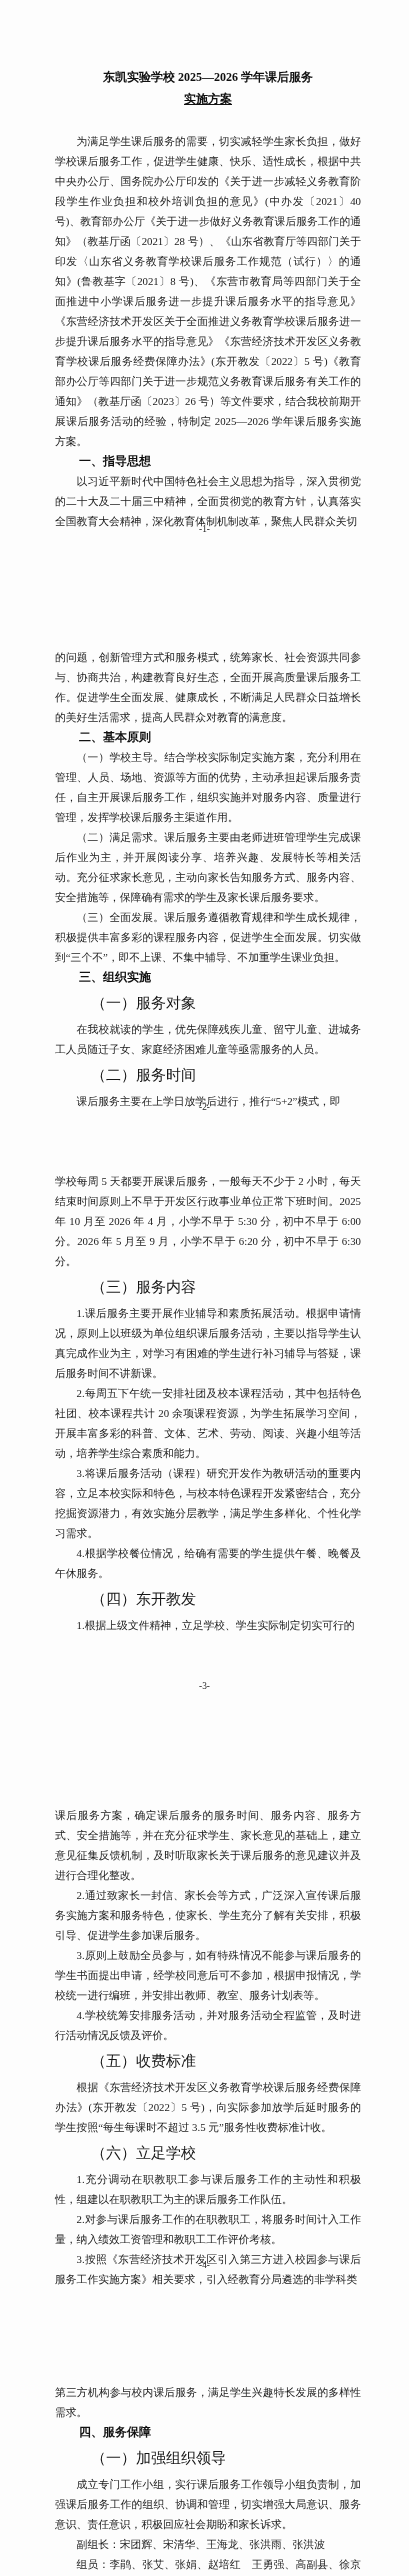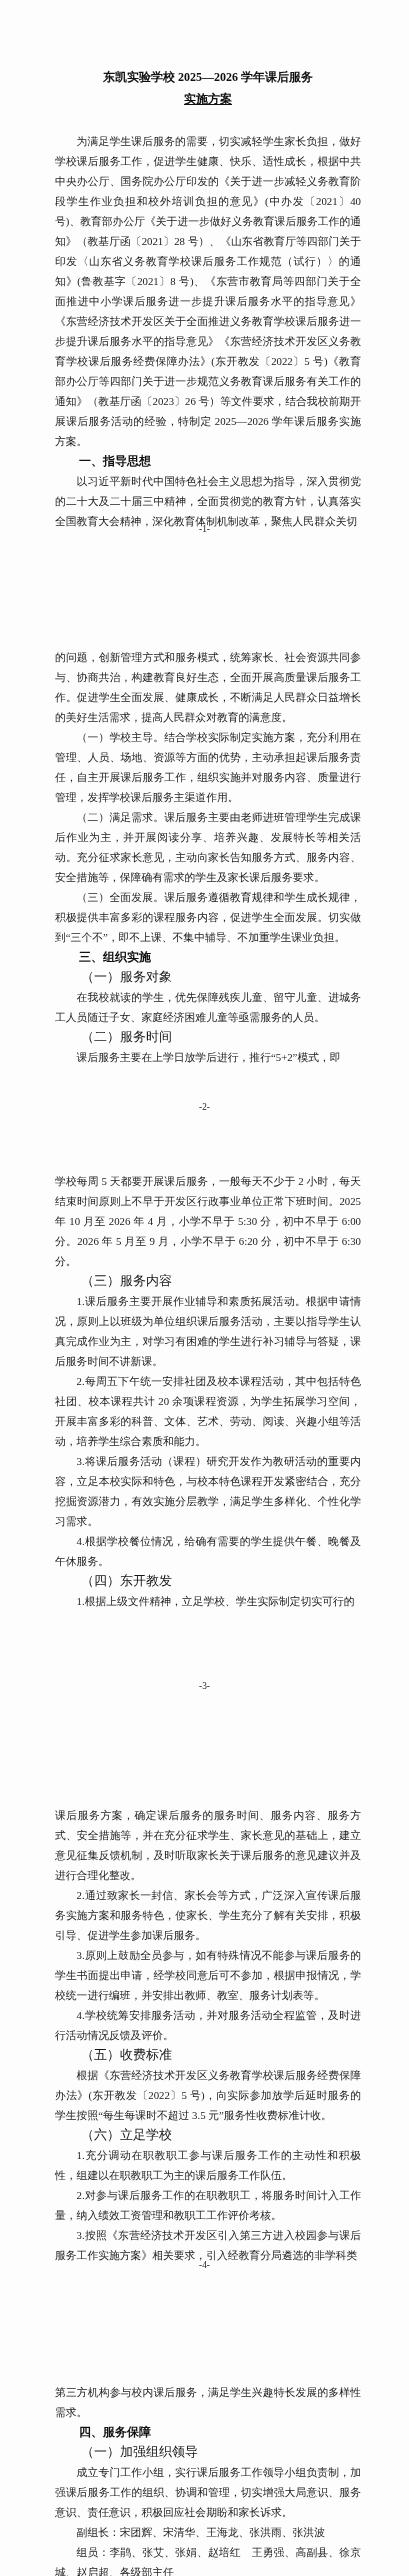--- a/index.html
+++ b/index.html
@@ -3,40 +3,41 @@
 <meta charset="utf-8">
 <style>
   html,body{margin:0;padding:0;}
   body{width:409px;height:4045px;position:relative;background:#fdfdfd;font-family:"Liberation Serif",serif;color:#1a1a1a;overflow:hidden;}
   .page{position:absolute;left:55px;width:306px;font-size:10.8px;line-height:20px;text-align:justify;}
   .p1{top:67px;} .p2{top:647px;} .p3{top:1171px;} .p4{top:1805px;}
   .p5{top:2382px;}
   .title{margin:0;text-align:center;font-size:12px;line-height:21.6px;font-weight:bold;font-family:"Liberation Serif",serif;color:#111;}
   .title2{margin-bottom:20.6px;text-decoration:underline;}
   .h-main{margin:0;font-size:12px;line-height:20px;font-weight:bold;font-family:Liberation Sans, sans-serif;text-indent:2em;color:#111;}
-  .h-sub{margin:0;font-size:13px;line-height:20px;font-weight:normal;text-indent:2em;color:#161616;}
+  .h-sub{margin:6px;font-size:15px;line-height:20px;font-weight:normal;text-indent:2em;color:#161616;}
   .para{margin:0;text-indent:2em;}
   .para.noindent{text-indent:0;}
   .pagenum{position:absolute;left:0;width:409px;text-align:center;font-size:9.3px;line-height:12.4px;color:#222;}
   .pn1{top:523px;} .pn2{top:1101px;} .pn3{top:1680px;} .pn4{top:2259px;}
 </style>
 </head>
 <body>
 
 <div id="pages">
     <section class="page p1">
       <h1 class="title">东凯实验学校 2025—2026 学年课后服务</h1>
       <h1 class="title title2">实施方案</h1>
       <p class="para"><span>为满足学生课后服务的需要，切实减轻学生家长负担，做好学校课后服务工作，促进学生健康、快乐、适性成长，根据中共中央办公厅、国务院办公厅印发的《关于进一步减轻义务教育阶段学生作业负担和校外培训负担的意见》(中办发〔2021〕40 号)、教育部办公厅《关于进一步做好义务教育课后服务工作的通知》（教基厅函〔2021〕28 号）、《山东省教育厅等四部门关于印发〈山东省义务教育学校课后服务工作规范（试行）〉的通知》(鲁教基字〔2021〕8 号)、《东营市教育局等四部门关于全面推进中小学课后服务进一步提升课后服务水平的指导意见》《东营经济技术开发区关于全面推进义务教育学校课后服务进一步提升课后服务水平的指导意见》《东营经济技术开发区义务教育学校课后服务经费保障办法》(东开教发〔2022〕5 号)《教育部办公厅等四部门关于进一步规范义务教育课后服务有关工作的通知》（教基厅函〔2023〕26 号）等文件要求，结合我校前期开展课后服务活动的经验，特制定 2025—2026 学年课后服务实施方案。</span></p>
       <h2 class="h-main">一、指导思想</h2>
       <p class="para"><span>以习近平新时代中国特色社会主义思想为指导，深入贯彻党的二十大及二十届三中精神，全面贯彻党的教育方针，认真落实全国教育大会精神，深化教育体制机制改革，聚焦人民群众关切</span></p>
     </section>
     <div class="pagenum pn1">-1-</div>
     <section class="page p2">
       <p class="para noindent"><span>的问题，创新管理方式和服务模式，统筹家长、社会资源共同参与、协商共治，构建教育良好生态，全面开展高质量课后服务工作。促进学生全面发展、健康成长，不断满足人民群众日益增长的美好生活需求，提高人民群众对教育的满意度。</span></p>
+      <h2 class="h-main">二、基本原则</h2>
       <p class="para"><span>（一）学校主导。结合学校实际制定实施方案，充分利用在管理、人员、场地、资源等方面的优势，主动承担起课后服务责任，自主开展课后服务工作，组织实施并对服务内容、质量进行管理，发挥学校课后服务主渠道作用。</span></p>
       <p class="para"><span>（二）满足需求。课后服务主要由老师进班管理学生完成课后作业为主，并开展阅读分享、培养兴趣、发展特长等相关活动。充分征求家长意见，主动向家长告知服务方式、服务内容、安全措施等，保障确有需求的学生及家长课后服务要求。</span></p>
       <p class="para"><span>（三）全面发展。课后服务遵循教育规律和学生成长规律，积极提供丰富多彩的课程服务内容，促进学生全面发展。切实做到“三个不”，即不上课、不集中辅导、不加重学生课业负担。</span></p>
       <h2 class="h-main">三、组织实施</h2>
       <h3 class="h-sub">（一）服务对象</h3>
       <p class="para"><span>在我校就读的学生，优先保障残疾儿童、留守儿童、进城务工人员随迁子女、家庭经济困难儿童等亟需服务的人员。</span></p>
       <h3 class="h-sub">（二）服务时间</h3>
       <p class="para"><span>课后服务主要在上学日放学后进行，推行“5+2”模式，即</span></p>
     </section>
     <div class="pagenum pn2">-2-</div>

